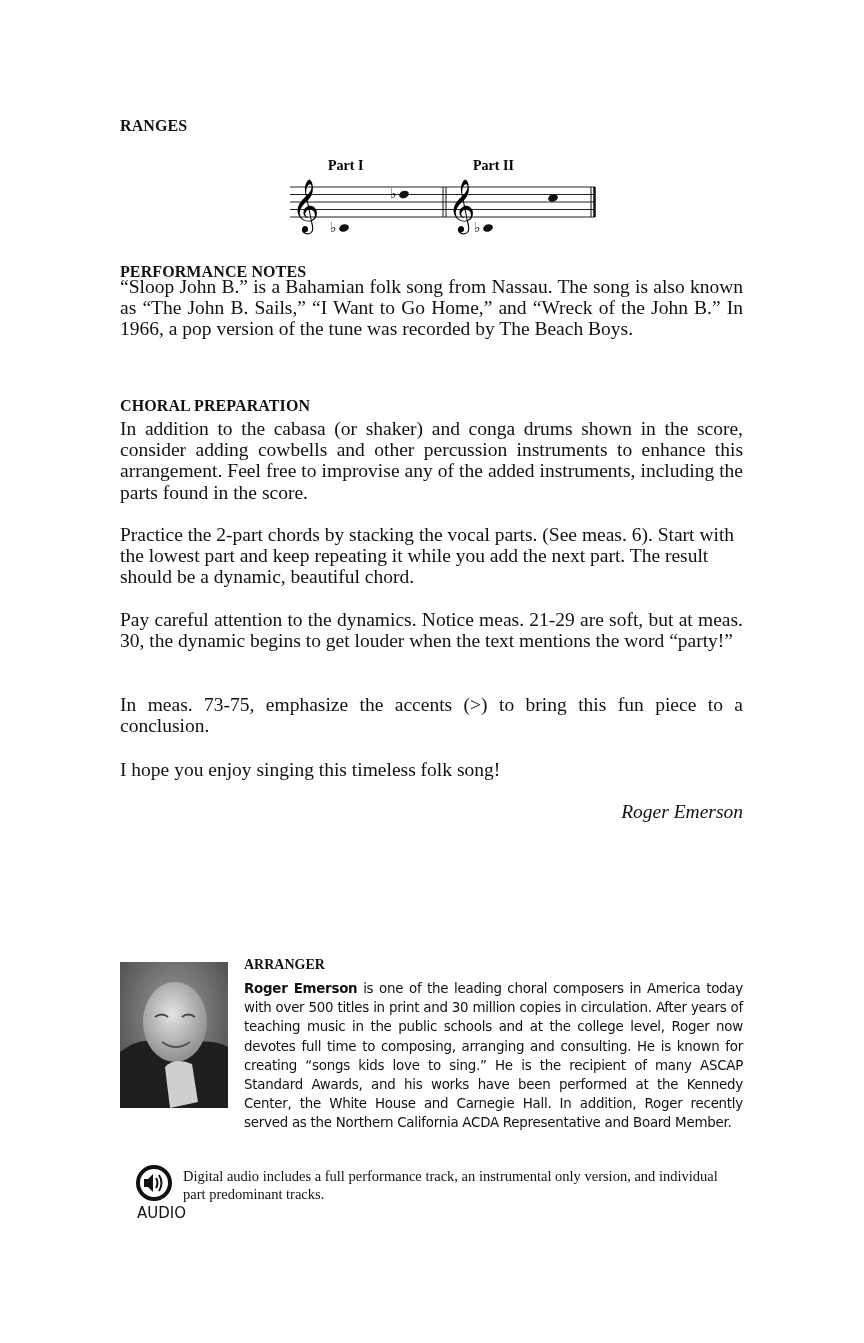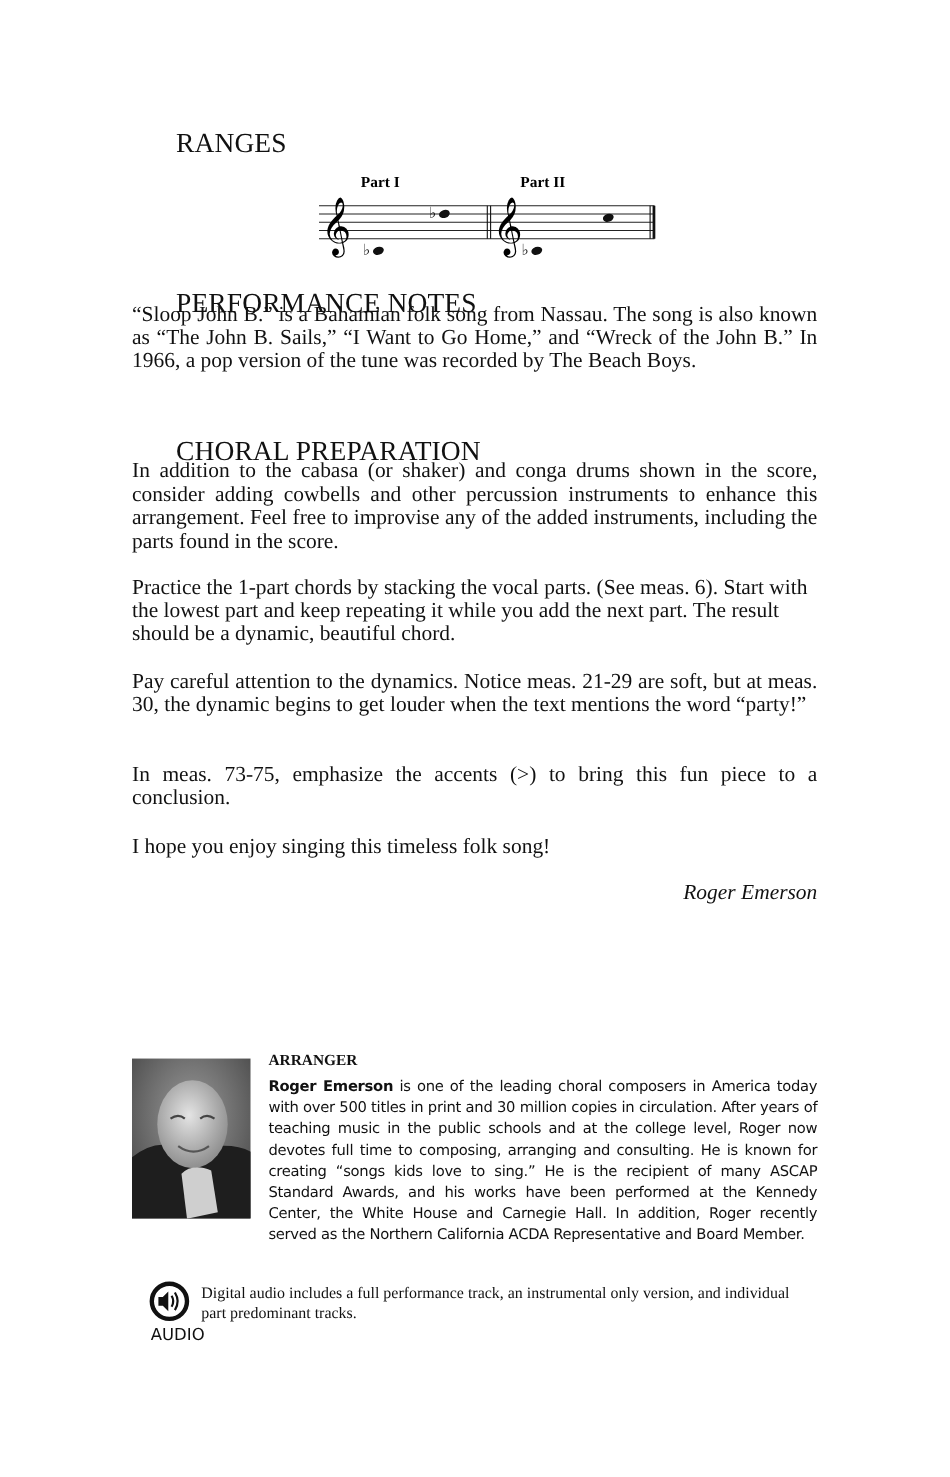--- a/index.html
+++ b/index.html
@@ -1,17 +1,17 @@
 <!DOCTYPE html>
 <html><head>
 <meta charset="utf-8">
 <style>
   html, body { margin: 0; padding: 0; background: #ffffff; }
   body { width: 864px; height: 1343px; position: relative; overflow: hidden; color: #111; }
-  .heading { position: absolute; left: 120px; font-family: "Liberation Serif", serif; font-weight: normal; font-size: 25px; letter-spacing: 0.1px; margin-left: 40px; }
+  .heading { position: absolute; left: 120px; font-family: "Liberation Serif", serif; font-weight: bold; font-size: 16px; letter-spacing: 0.1px; }
   .para { position: absolute; left: 120px; width: 623px; font-family: "Liberation Serif", serif; font-size: 19.5px; line-height: 21.2px; text-align: justify; }
   #ranges-title { top: 117px; }
   #staff { position: absolute; left: 286px; top: 150px; }
   #perf-title { top: 263px; text-align: right; }
   #perf-body { top: 276px; }
   #choral-title { top: 397px; }
   #choral-body1 { top: 418px; }
   #choral-body2 { top: 524px; }
   #choral-body3 { top: 609px; }
   #choral-body4 { top: 694px; }
@@ -69,21 +69,21 @@
     <g>
       <ellipse cx="267" cy="48" rx="5" ry="3.6" fill="#111" transform="rotate(-18 267 48)"></ellipse>
     </g>
   </svg>
 
   <div id="perf-title" class="heading">PERFORMANCE NOTES</div>
   <div id="perf-body" class="para">“Sloop John B.” is a Bahamian folk song from Nassau. The song is also known as “The John B. Sails,” “I Want to Go Home,” and “Wreck of the John B.” In 1966, a pop version of the tune was recorded by The Beach Boys.</div>
 
   <div id="choral-title" class="heading">CHORAL PREPARATION</div>
   <div id="choral-body1" class="para">In addition to the cabasa (or shaker) and conga drums shown in the score, consider adding cowbells and other percussion instruments to enhance this arrangement. Feel free to improvise any of the added instruments, including the parts found in the score.</div>
-  <div id="choral-body2" class="para" style="text-align:left">Practice the 1-part chords by stacking the vocal parts. (See meas. 6). Start with the lowest part and keep repeating it while you add the next part. The result should be a dynamic, beautiful chord.</div>
+  <div id="choral-body2" class="para" style="text-align:left">Practice the 2-part chords by stacking the vocal parts. (See meas. 6). Start with the lowest part and keep repeating it while you add the next part. The result should be a dynamic, beautiful chord.</div>
   <div id="choral-body3" class="para">Pay careful attention to the dynamics. Notice meas. 21-29 are soft, but at meas. 30, the dynamic begins to get louder when the text mentions the word “party!”</div>
   <div id="choral-body4" class="para">In meas. 73-75, emphasize the accents (&gt;) to bring this fun piece to a conclusion.</div>
   <div id="closing" class="para">I hope you enjoy singing this timeless folk song!</div>
   <div id="signature">Roger Emerson</div>
 
   <div id="photo" title="Portrait of Roger Emerson">
     <svg width="108" height="146" viewBox="0 0 108 146">
       <defs>
         <radialGradient id="bg" cx="0.5" cy="0.35" r="0.8">
           <stop offset="0" stop-color="#9a9a9a"></stop>

